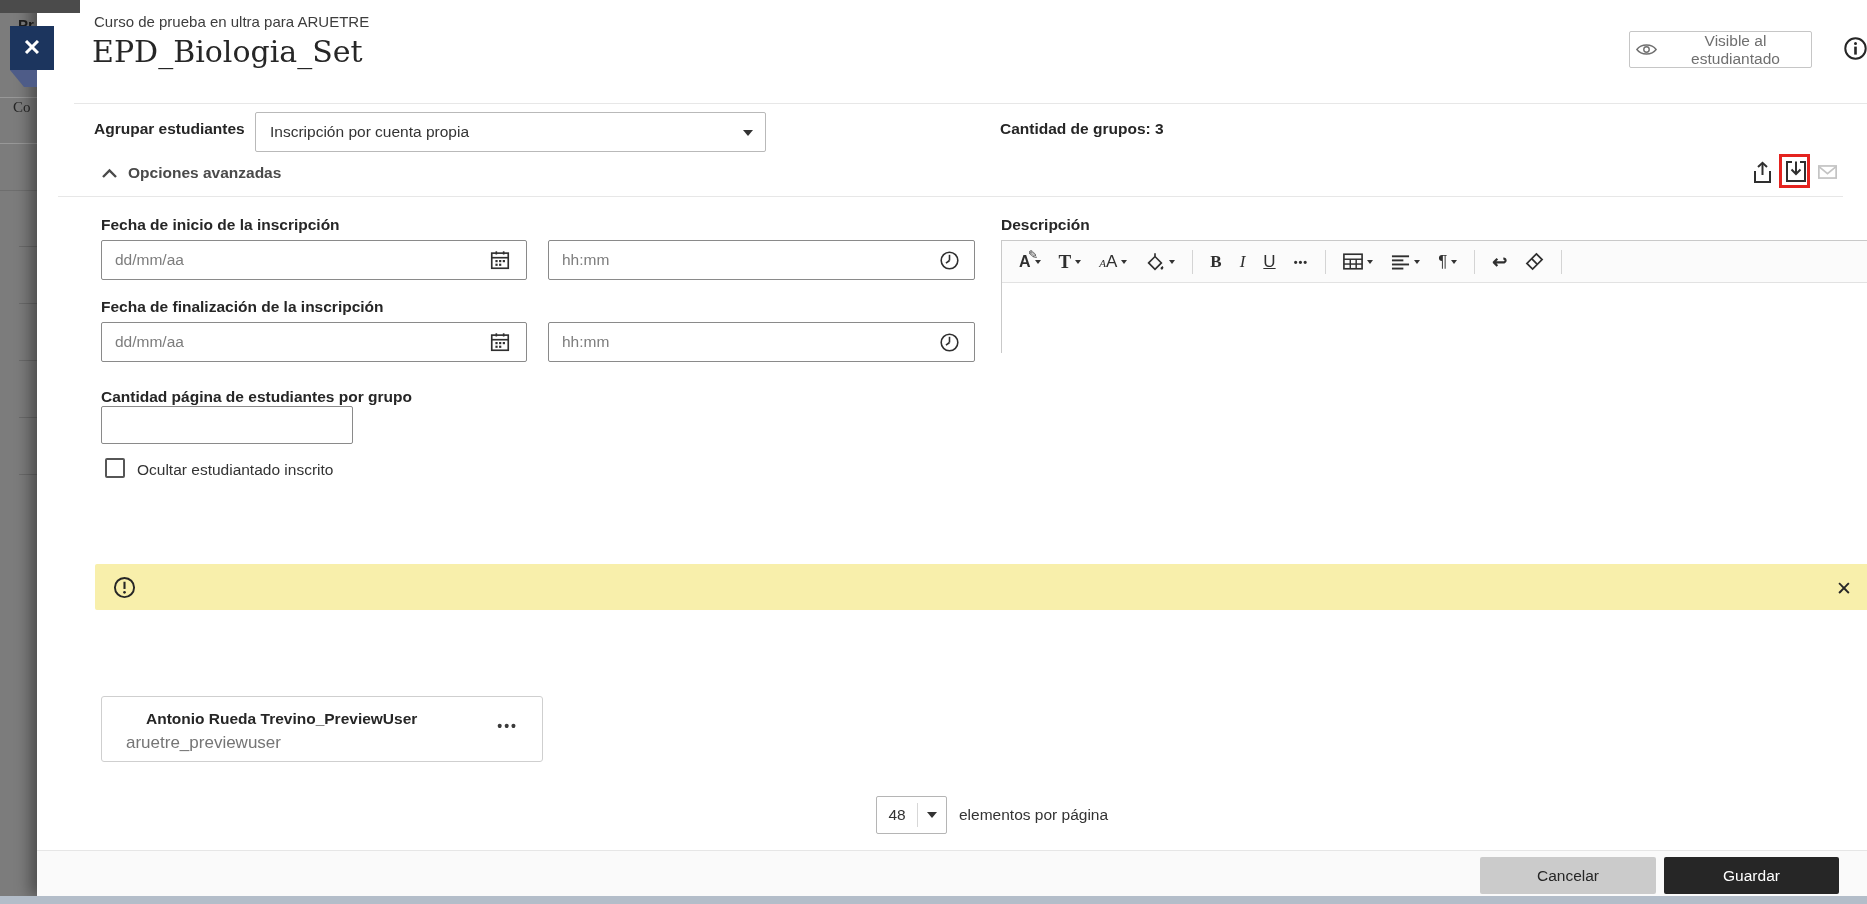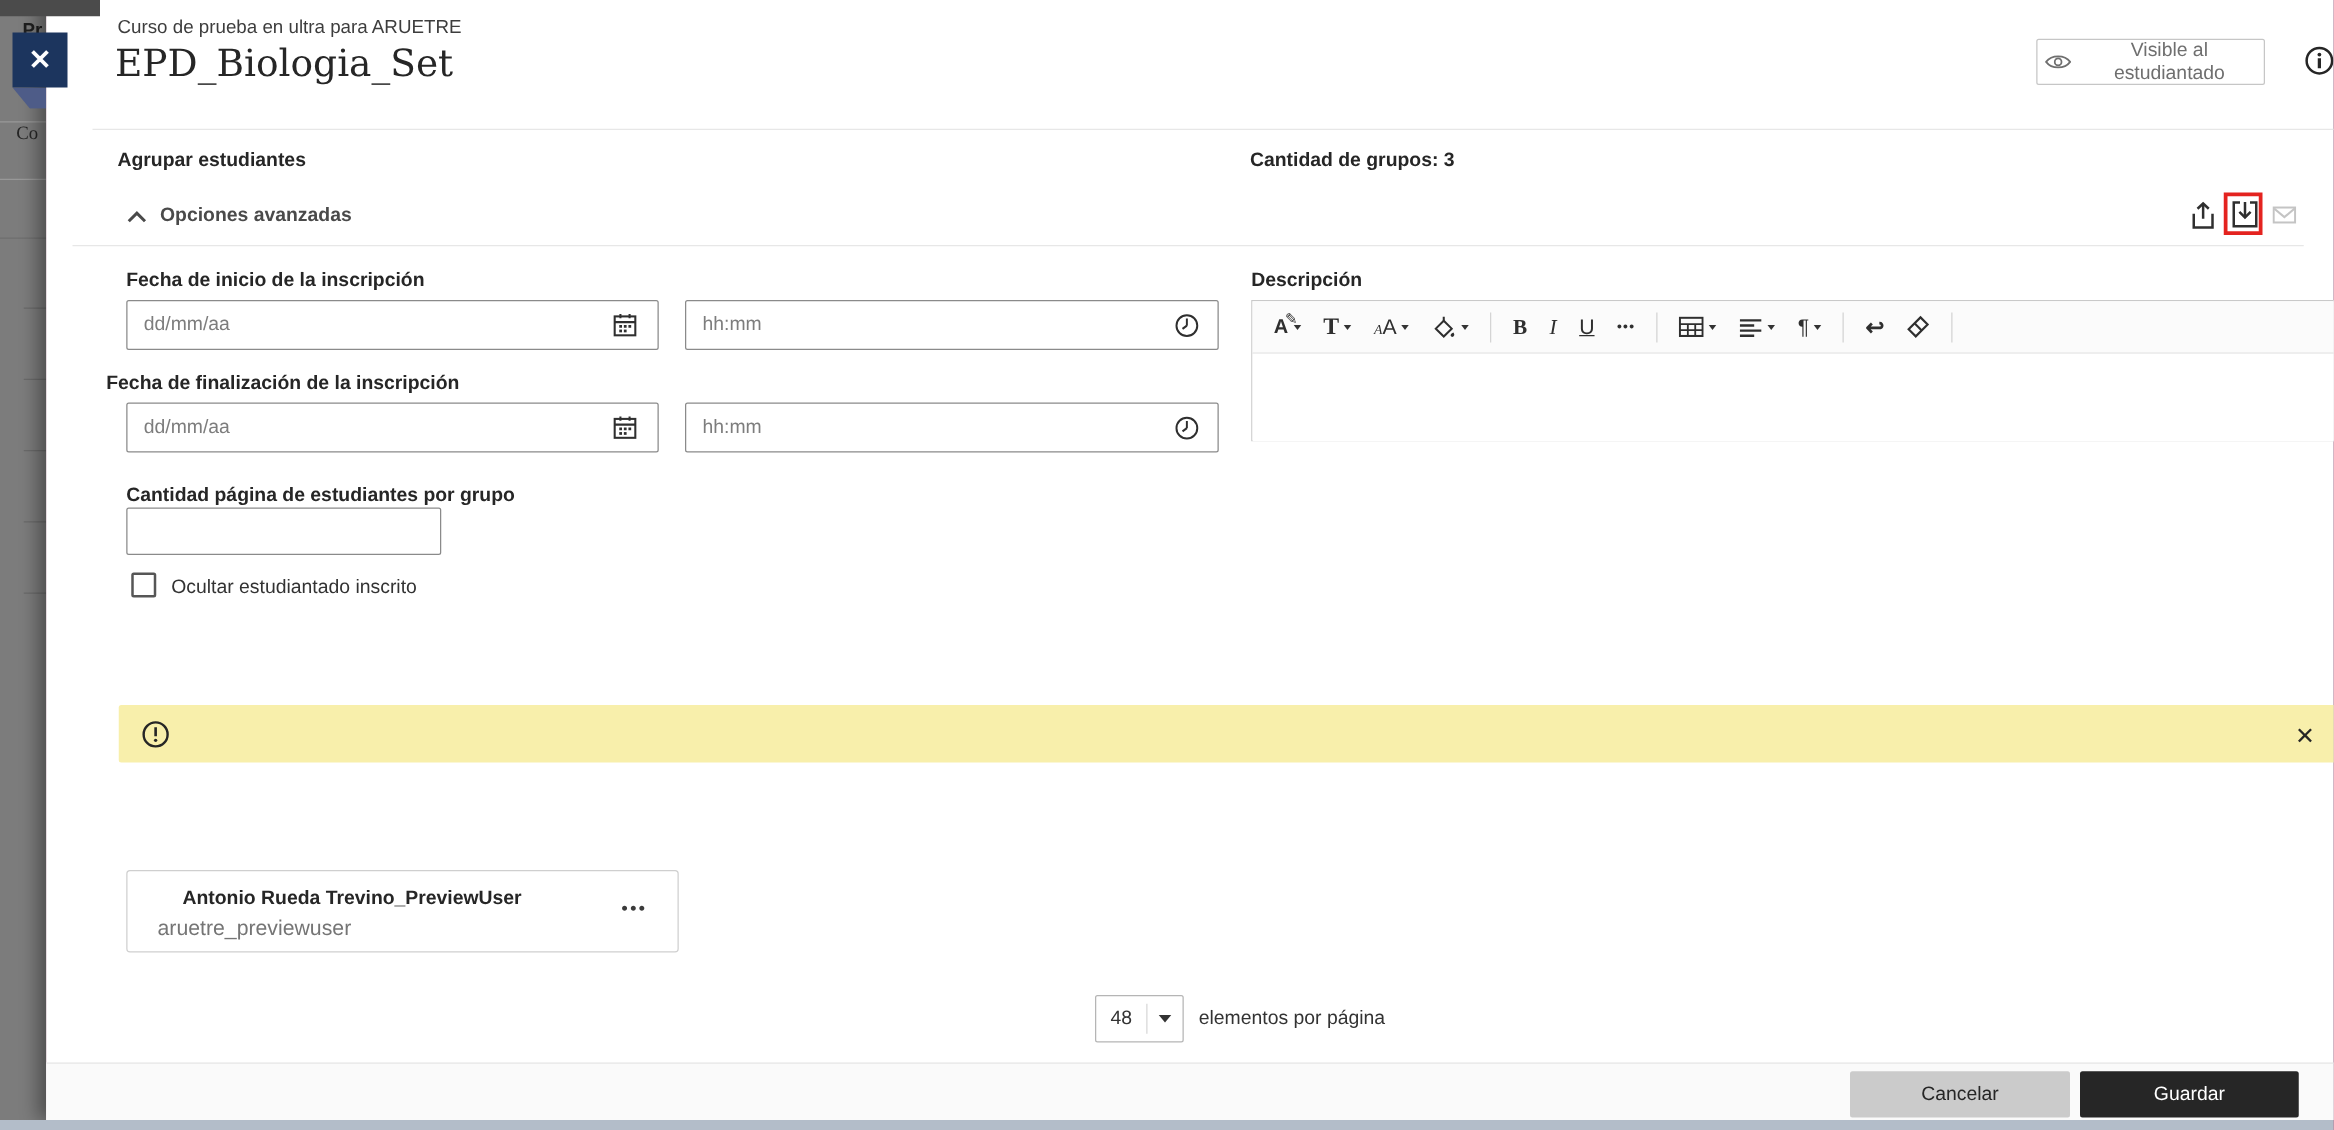--- a/index.html
+++ b/index.html
@@ -155,20 +155,24 @@
       <svg width="25" height="25" viewBox="0 0 25 25">
           <circle cx="12.5" cy="12.5" r="10.2" fill="none" stroke="#262626" stroke-width="2"></circle>
           <circle cx="12.5" cy="7.6" r="1.5" fill="#262626"></circle>
           <rect x="11.2" y="10.6" width="2.6" height="8" fill="#262626"></rect>
         </svg>
     </button>
 
     <div class="divider-full"></div>
 
     <div class="lbl" style="left:57px;top:120px;">Agrupar estudiantes</div>
+    <div class="select-box">
+      <span>Inscripción por cuenta propia</span>
+      <span class="caret"></span>
+    </div>
     <div class="lbl" style="left:963px;top:120px;">Cantidad de grupos: 3</div>
 
     <div class="adv-row">
       <span>
         <svg width="17" height="11" viewBox="0 0 17 11">
             <polyline points="2,9 8.5,2.5 15,9" fill="none" stroke="#4a4a4a" stroke-width="2.4"></polyline>
           </svg>
       </span>
       <span>Opciones avanzadas</span>
     </div>
@@ -214,21 +218,21 @@
     </span>
     <input class="text-input" style="left: 511px; top: 240px; width: 427px; height: 40px;" placeholder="hh:mm">
     <span class="input-ico" style="left:902px;top:250px;">
       <svg width="21" height="21" viewBox="0 0 24 24">
           <circle cx="12" cy="12" r="9.5" fill="none" stroke="#2f2f2f" stroke-width="1.8"></circle>
           <line x1="12" y1="12" x2="12" y2="5.5" stroke="#2f2f2f" stroke-width="1.8"></line>
           <line x1="12" y1="12" x2="8" y2="15" stroke="#2f2f2f" stroke-width="1.8"></line>
         </svg>
     </span>
 
-    <div class="lbl" style="left:48px;top:298px;">Fecha de finalización de la inscripción</div>
+    <div class="lbl" style="left:64px;top:298px;">Fecha de finalización de la inscripción</div>
     <input class="text-input" style="left: 64px; top: 322px; width: 426px; height: 40px;" placeholder="dd/mm/aa">
     <span class="input-ico" style="left:452px;top:331px;">
       <svg width="22" height="22" viewBox="0 0 24 24">
           <rect x="3" y="4.5" width="18" height="16.5" fill="none" stroke="#2f2f2f" stroke-width="1.8"></rect>
           <line x1="3" y1="9.5" x2="21" y2="9.5" stroke="#2f2f2f" stroke-width="1.8"></line>
           <line x1="8" y1="2.5" x2="8" y2="6" stroke="#2f2f2f" stroke-width="1.8"></line>
           <line x1="16" y1="2.5" x2="16" y2="6" stroke="#2f2f2f" stroke-width="1.8"></line>
           <rect x="7" y="12" width="2.4" height="2.4" fill="#2f2f2f"></rect>
           <rect x="11" y="12" width="2.4" height="2.4" fill="#2f2f2f"></rect>
           <rect x="15" y="12" width="2.4" height="2.4" fill="#2f2f2f"></rect>

